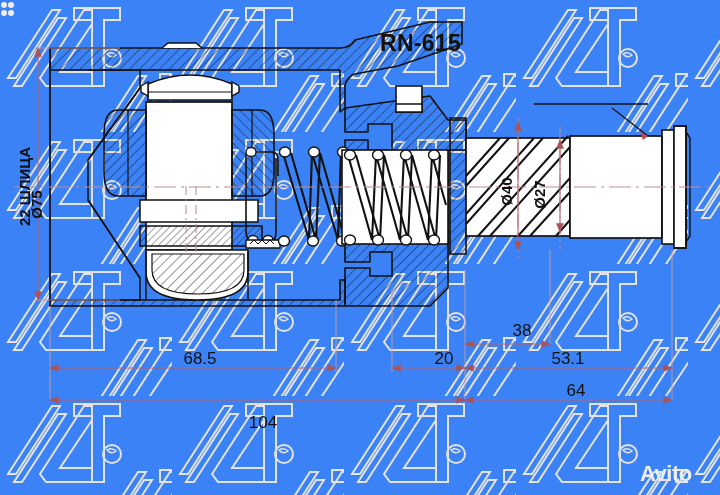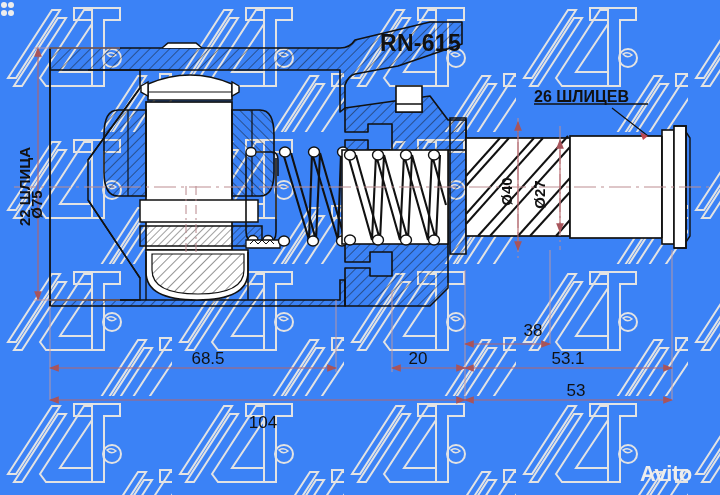--- a/index.html
+++ b/index.html
@@ -98,23 +98,23 @@
     transform: rotate(-90deg);
   }
   .dimtext {
     position: absolute;
     font-family: "Liberation Sans", sans-serif;
     font-size: 17px;
     color: #111111;
     white-space: nowrap;
     text-align: center;
   }
-  .dim-685 { left: 173px; top: 349px; width: 70px; }
-  .dim-20  { left: 383px; top: 349px; width: 70px; }
-  .dim-38  { left: 498px; top: 321px; width: 70px; }
+  .dim-685 { left: 165px; top: 349px; width: 70px; }
+  .dim-20  { left: 409px; top: 349px; width: 70px; }
+  .dim-38  { left: 487px; top: 321px; width: 70px; }
   .dim-605 { left: 533px; top: 349px; width: 70px; }
   .dim-104 { left: 228px; top: 381px; width: 70px; margin-top: 32px; }
   .dim-64  { left: 541px; top: 381px; width: 70px; }
 
   .avito {
     position: absolute;
     left: 628px;
     top: 461px;
     font-family: "Liberation Sans", sans-serif;
     font-size: 22px;
@@ -350,41 +350,40 @@
 
       <line x1="50" y1="400" x2="465" y2="400" stroke="#b5646a" stroke-width="1.1" marker-start="url(#arrL)" marker-end="url(#arrR)"></line>
 
       <line x1="465" y1="400" x2="672" y2="400" stroke="#b5646a" stroke-width="1.1" marker-start="url(#arrL)" marker-end="url(#arrR)"></line>
     </g>
 
   </svg>
 
   <div class="part-title">RN-615</div>
 
-  <div class="splines-right">26 ШЛИЦЕВ</div>
 
   <div class="splines-left">22 ШЛИЦА</div>
 
   <div class="dia-left">Ø75</div>
 
   <div class="dia-d40">Ø40</div>
 
   <div class="dia-d27">Ø27</div>
 
   <div class="dimtext dim-685">68.5</div>
 
   <div class="dimtext dim-20">20</div>
 
   <div class="dimtext dim-38">38</div>
 
   <div class="dimtext dim-605">53.1</div>
 
   <div class="dimtext dim-104">104</div>
 
-  <div class="dimtext dim-64">53</div>
+  <div class="dimtext dim-64">64</div>
 
   <svg class="avito-dots" viewBox="0 0 15 20">
     <circle cx="4" cy="5" r="3" fill="#ededed"></circle>
     <circle cx="11" cy="5" r="3" fill="#ededed"></circle>
     <circle cx="4" cy="13" r="3" fill="#ededed"></circle>
     <circle cx="11" cy="13" r="3" fill="#ededed"></circle>
   </svg>
   <div class="avito">Avito</div>
 
 </div>

